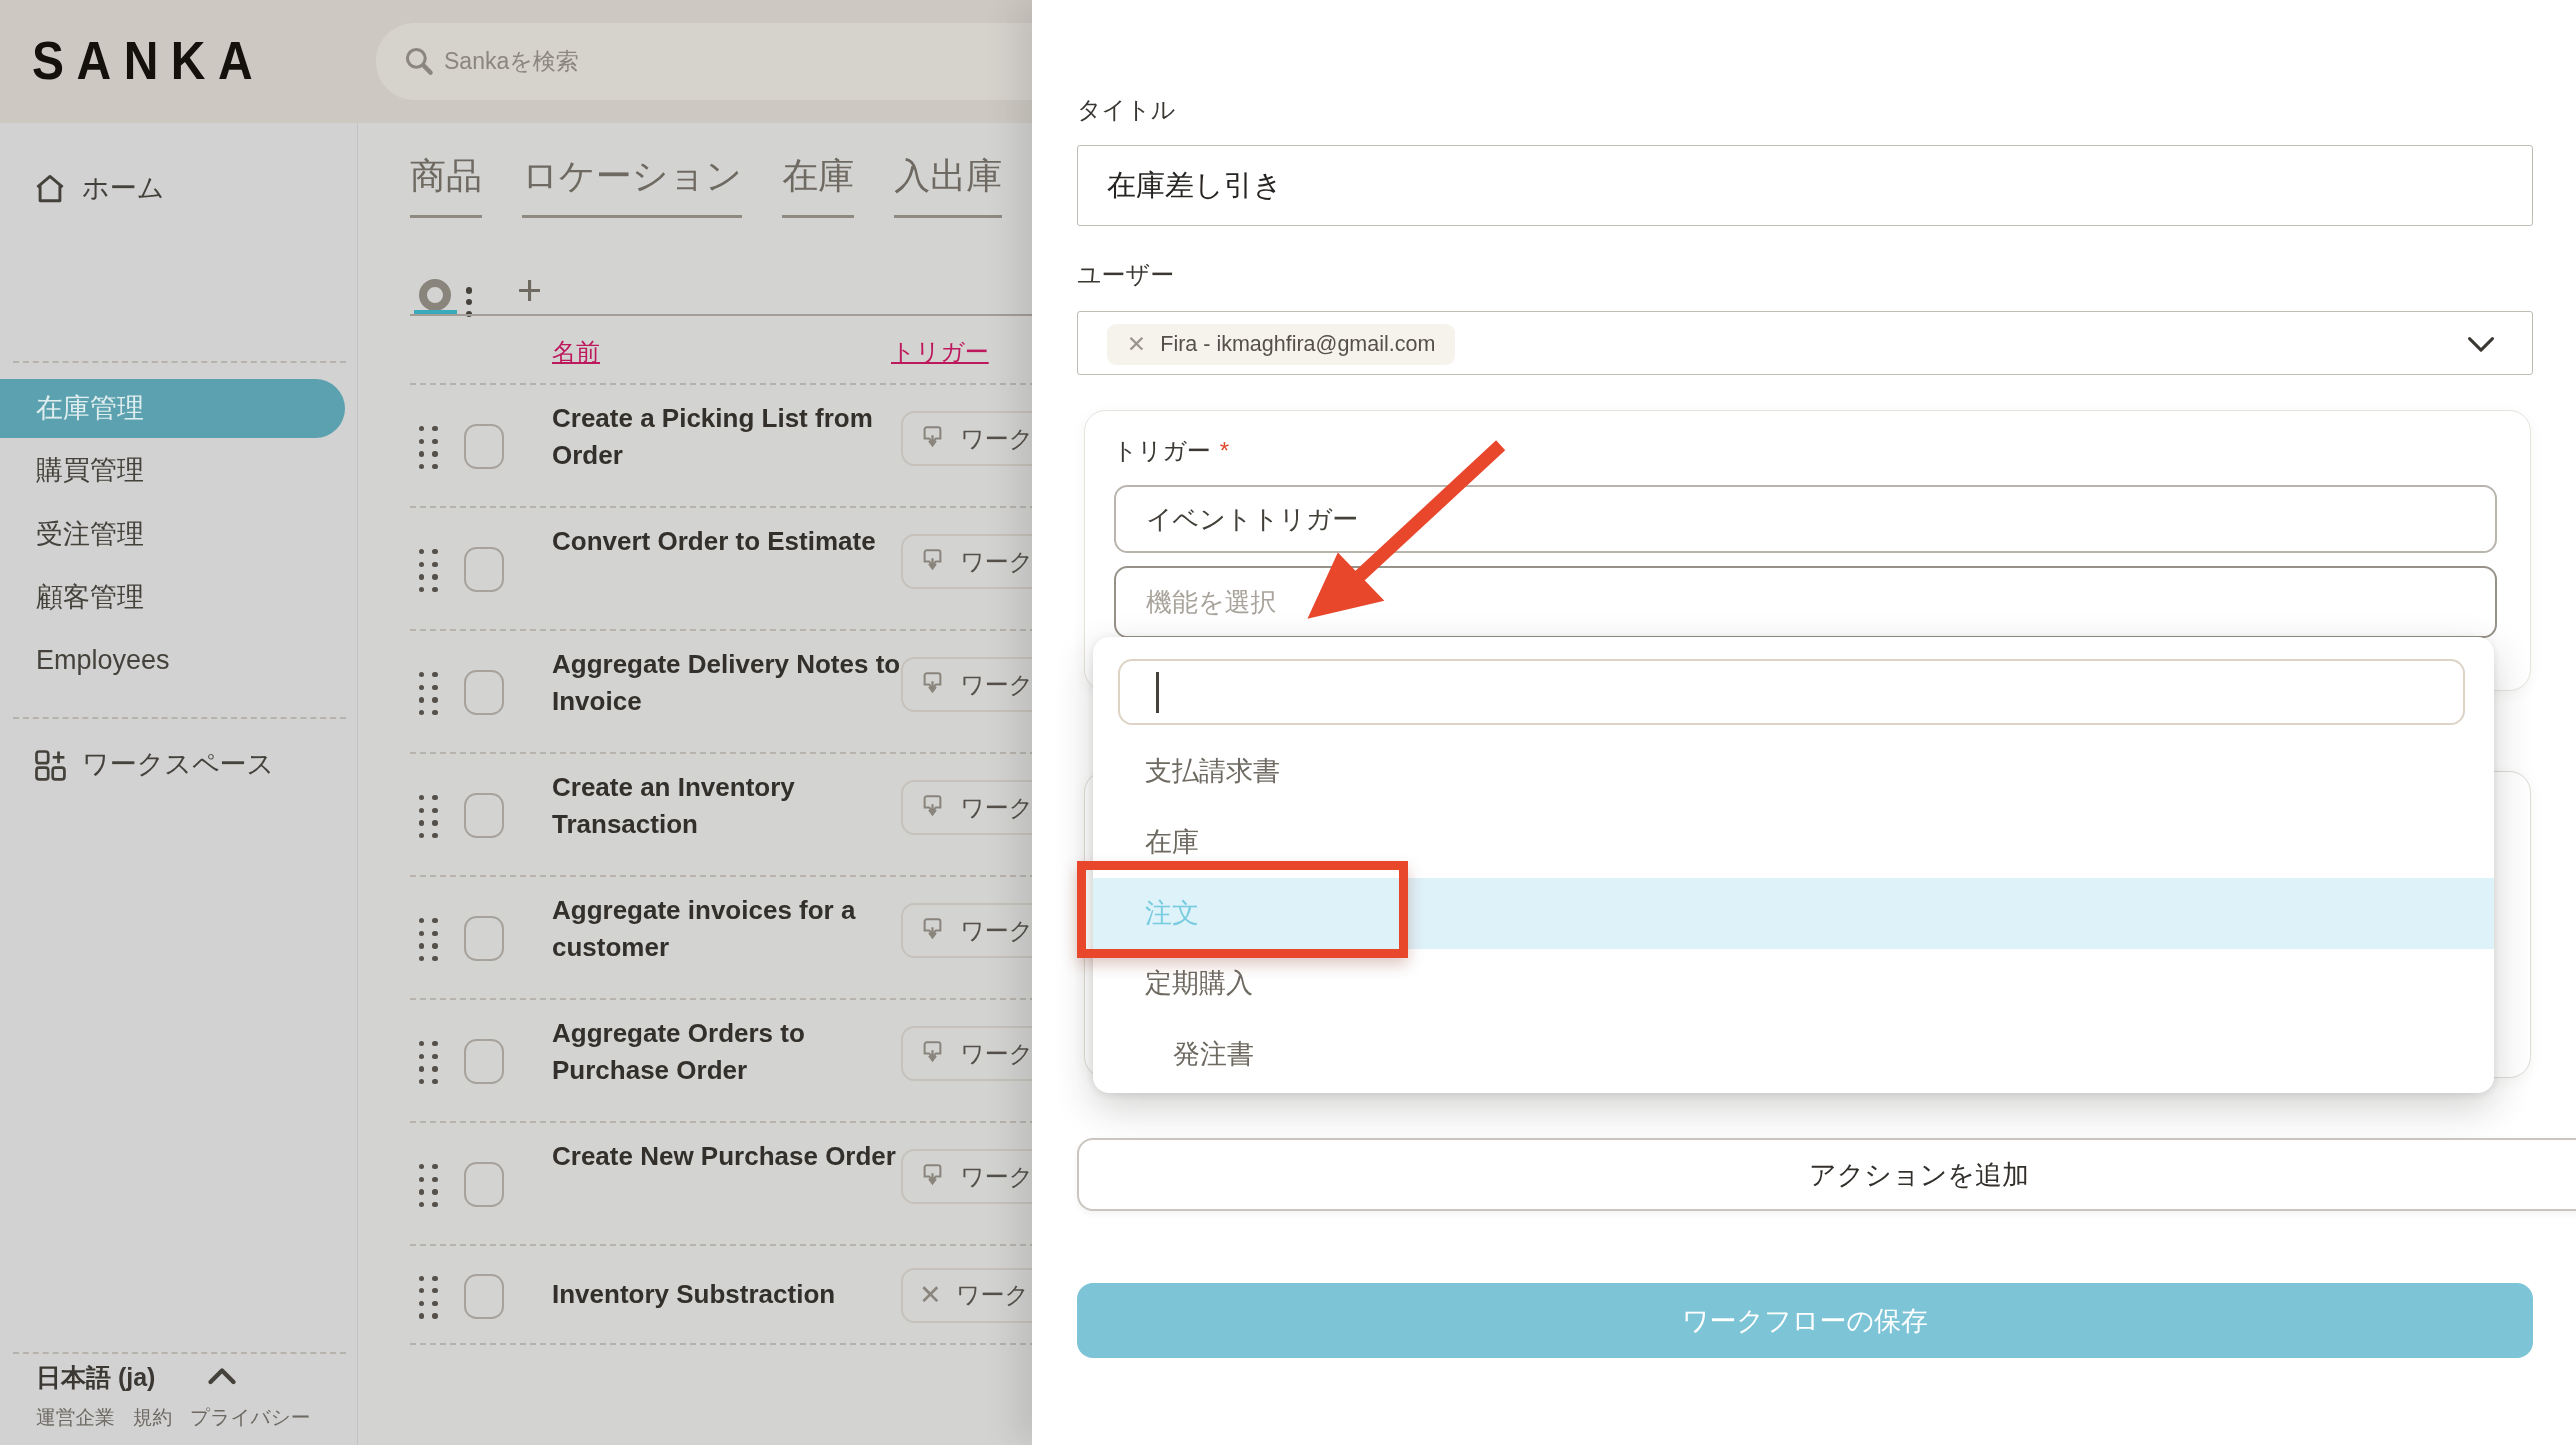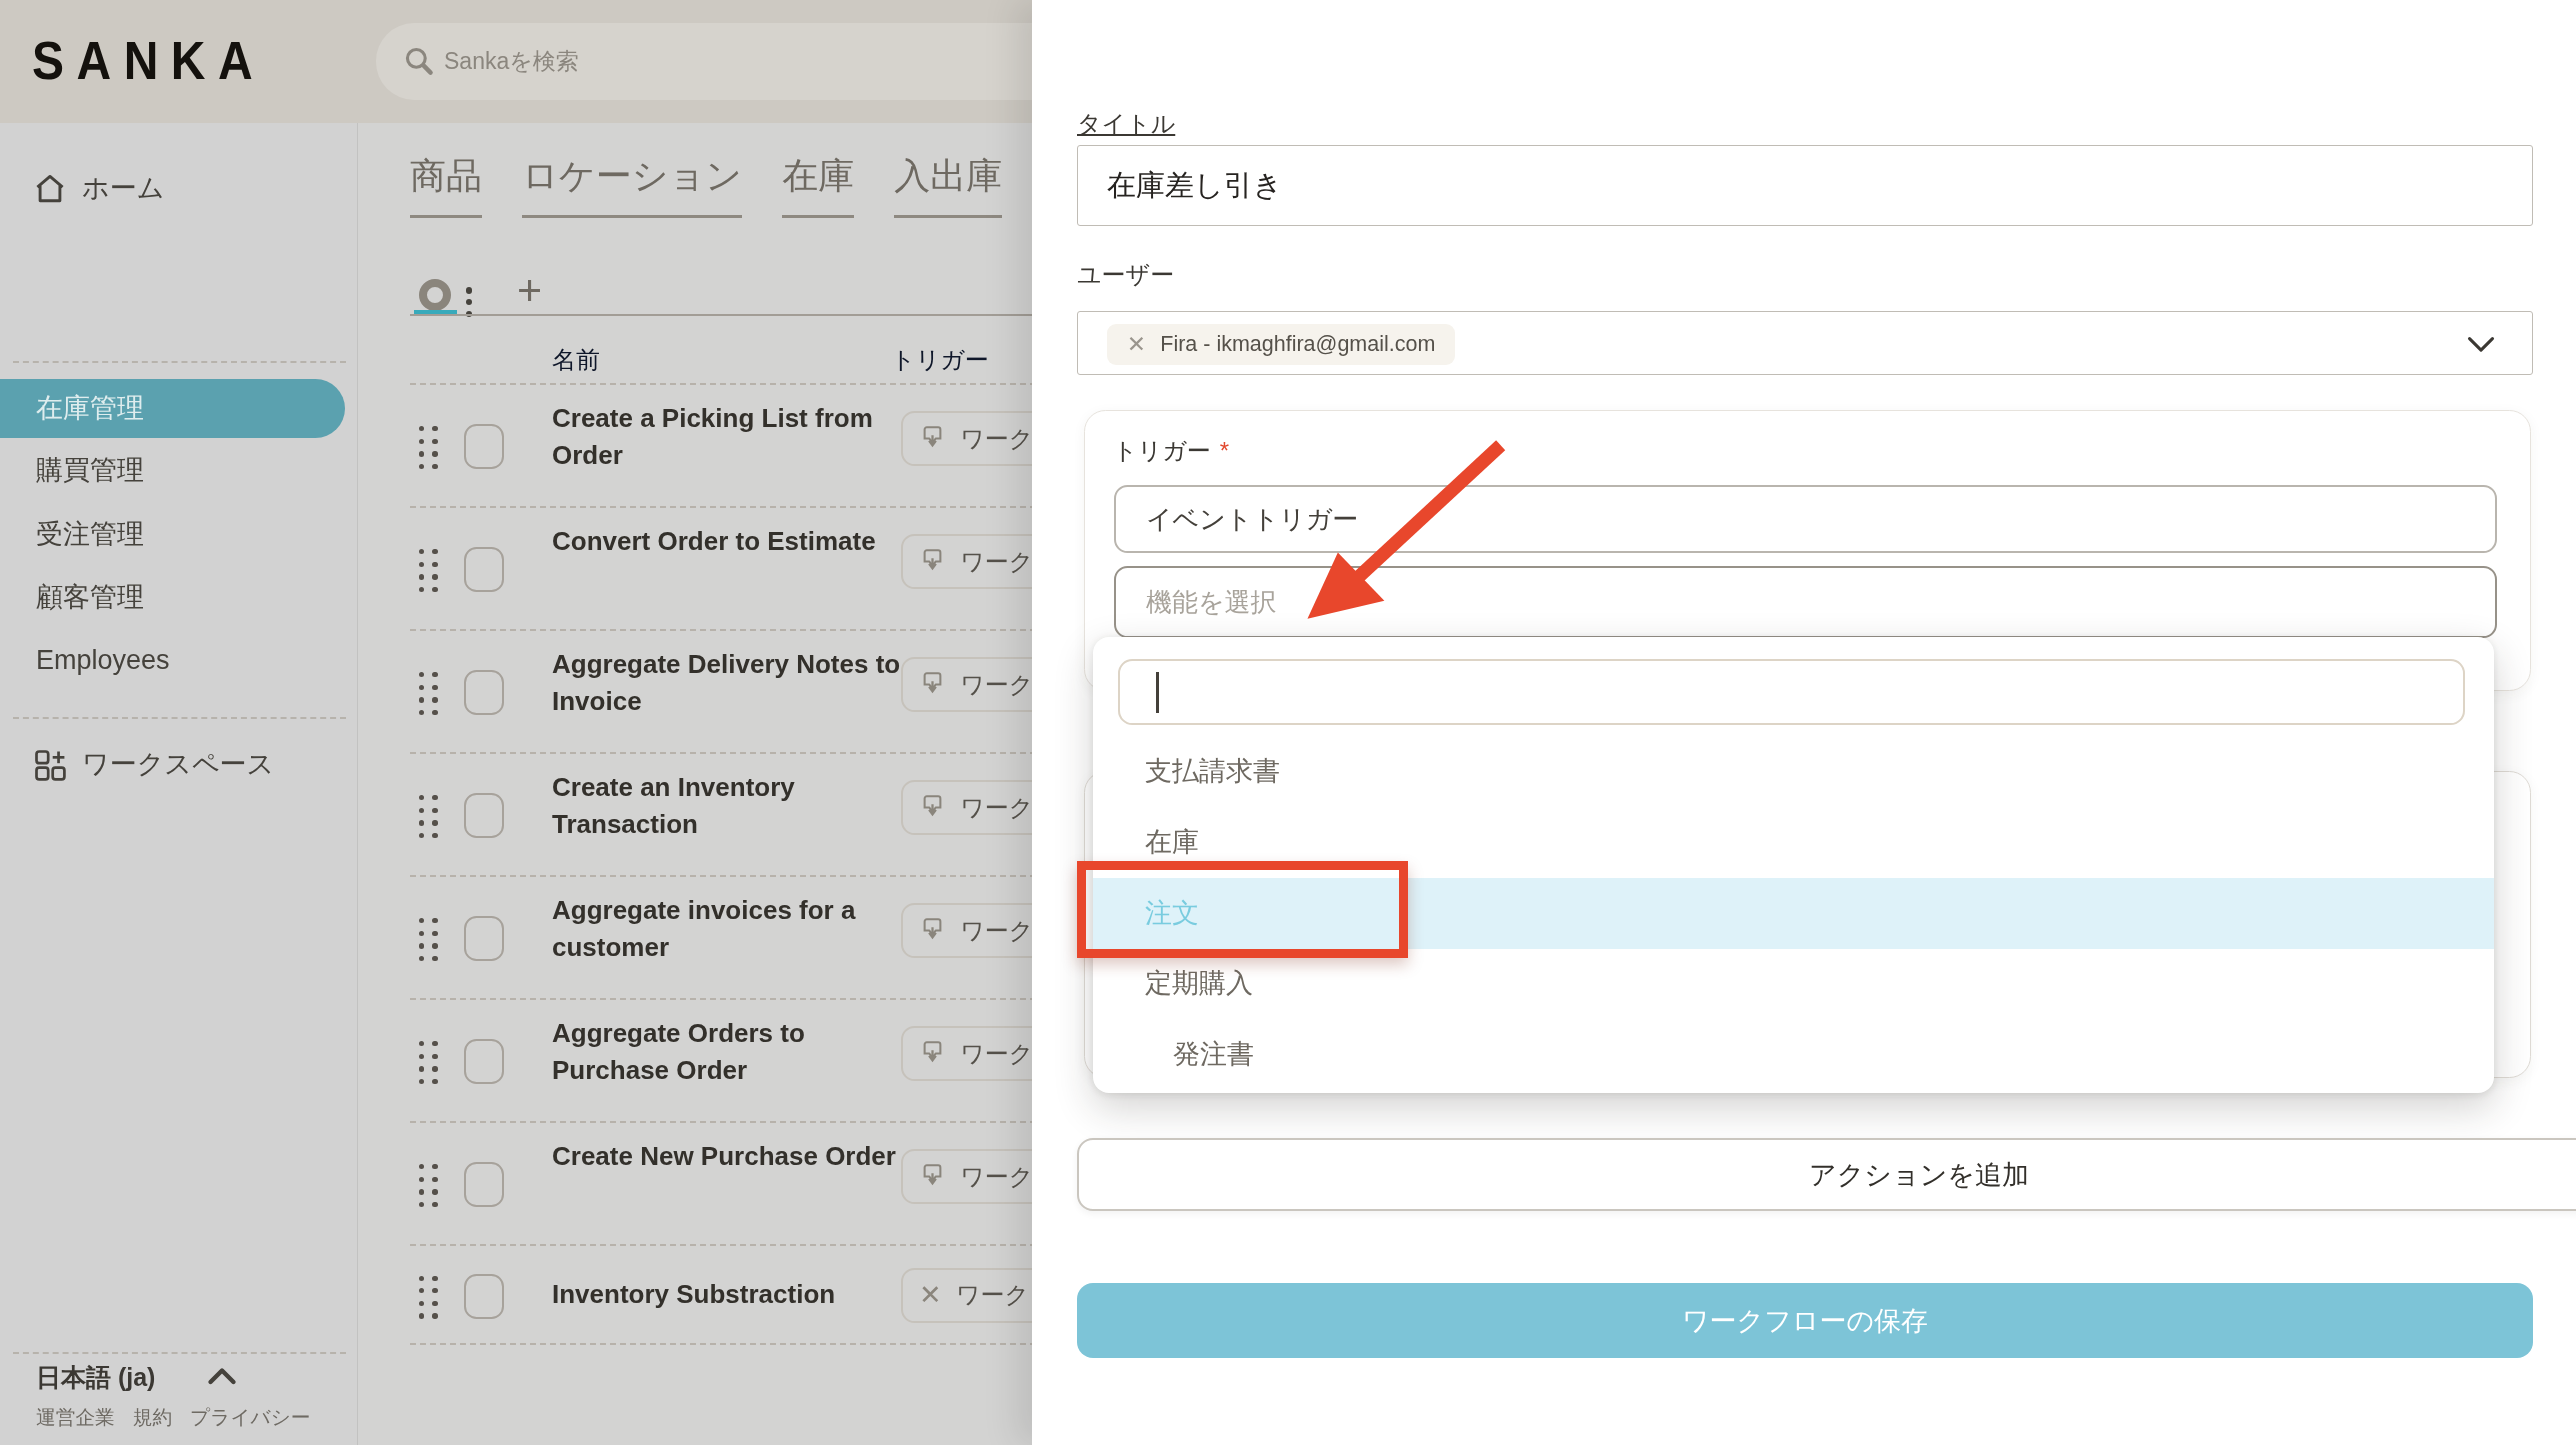--- a/index.html
+++ b/index.html
@@ -30,21 +30,21 @@
   .main { position:absolute; left:360px; top:123px; width:1322px; height:1322px; background:#d3d3d2; }
   .tabs { position:absolute; left:50px; top:29px; white-space:nowrap; }
   .tab { display:inline-block; font-size:36px; color:#6e6961; padding-bottom:14.3px; border-bottom:3.6px solid #8e8981; margin-right:36px; }
   .tab.active { color:#3c3934; border-bottom-color:#38aabb; }
   .ring { position:absolute; left:59px; top:156px; width:32px; height:32px; border:8px solid #8a857c; border-radius:50%; }
   .ringbar { position:absolute; left:54px; top:187px; width:43px; height:5.4px; background:#38aabb; }
   .kebab { position:absolute; left:106px; top:159px; }
   .kebab i { display:block; width:6.3px; height:6.3px; background:#45423c; border-radius:50%; margin:5.4px 0; }
   .plusbtn { position:absolute; left:157px; top:143px; font-size:43px; font-weight:300; color:#6e6961; }
   .toolline { position:absolute; left:50px; top:191px; width:982px; border-top:2.7px solid #a29d96; }
-  .thead { position:absolute; top:221px; font-size:24px; color:#0f172a; }
+  .thead { position:absolute; top:213px; font-size:24px; color:#be185d;text-decoration:underline; }
   .rows { position:absolute; left:50px; top:260px; width:646px; border-top:2.7px dashed #b7b2ab; }
   .row { position:relative; width:646px; height:123px; border-bottom:2.7px dashed #b7b2ab; }
   .row.short { height:99px; }
   .drag { position:absolute; left:9px; top:41px; display:grid; grid-template-columns:5.4px 5.4px; grid-gap:7.2px 8px; }
   .row.short .drag { top:29.5px; }
   .drag i { width:5.4px; height:5.4px; background:#55504a; border-radius:50%; }
   .cbx { position:absolute; left:54px; top:39px; width:40px; height:45px; border:2.7px solid #a7a29b; border-radius:12.5px; background:transparent; }
   .row.short .cbx { top:28px; }
   .rname { position:absolute; left:142px; top:15px; width:356px; font-size:26px; font-weight:bold; color:#33302b; line-height:37px; }
   .row.short .rname { top:30px; }
@@ -351,21 +351,21 @@
       <span class="rbadge">
           <span class="xic">✕</span>
           <span>ワーク</span>
         </span>
     </div>
   </div>
 </div>
 
 <div class="panel">
 
-  <div class="flabel" style="top:108px;text-decoration:underline;">タイトル</div>
+  <div class="flabel" style="top:94px;">タイトル</div>
   <div class="tinput" style="top:145px; height:81px;">
     <span class="val" style="line-height:79px;">在庫差し引き</span>
   </div>
 
   <div class="flabel" style="top:259px;">ユーザー</div>
   <div class="tinput" style="top:311px; height:64px;">
     <span class="chip">
       <span class="x">✕</span>
       <span class="ctext">Fira - ikmaghfira@gmail.com</span>
     </span>

